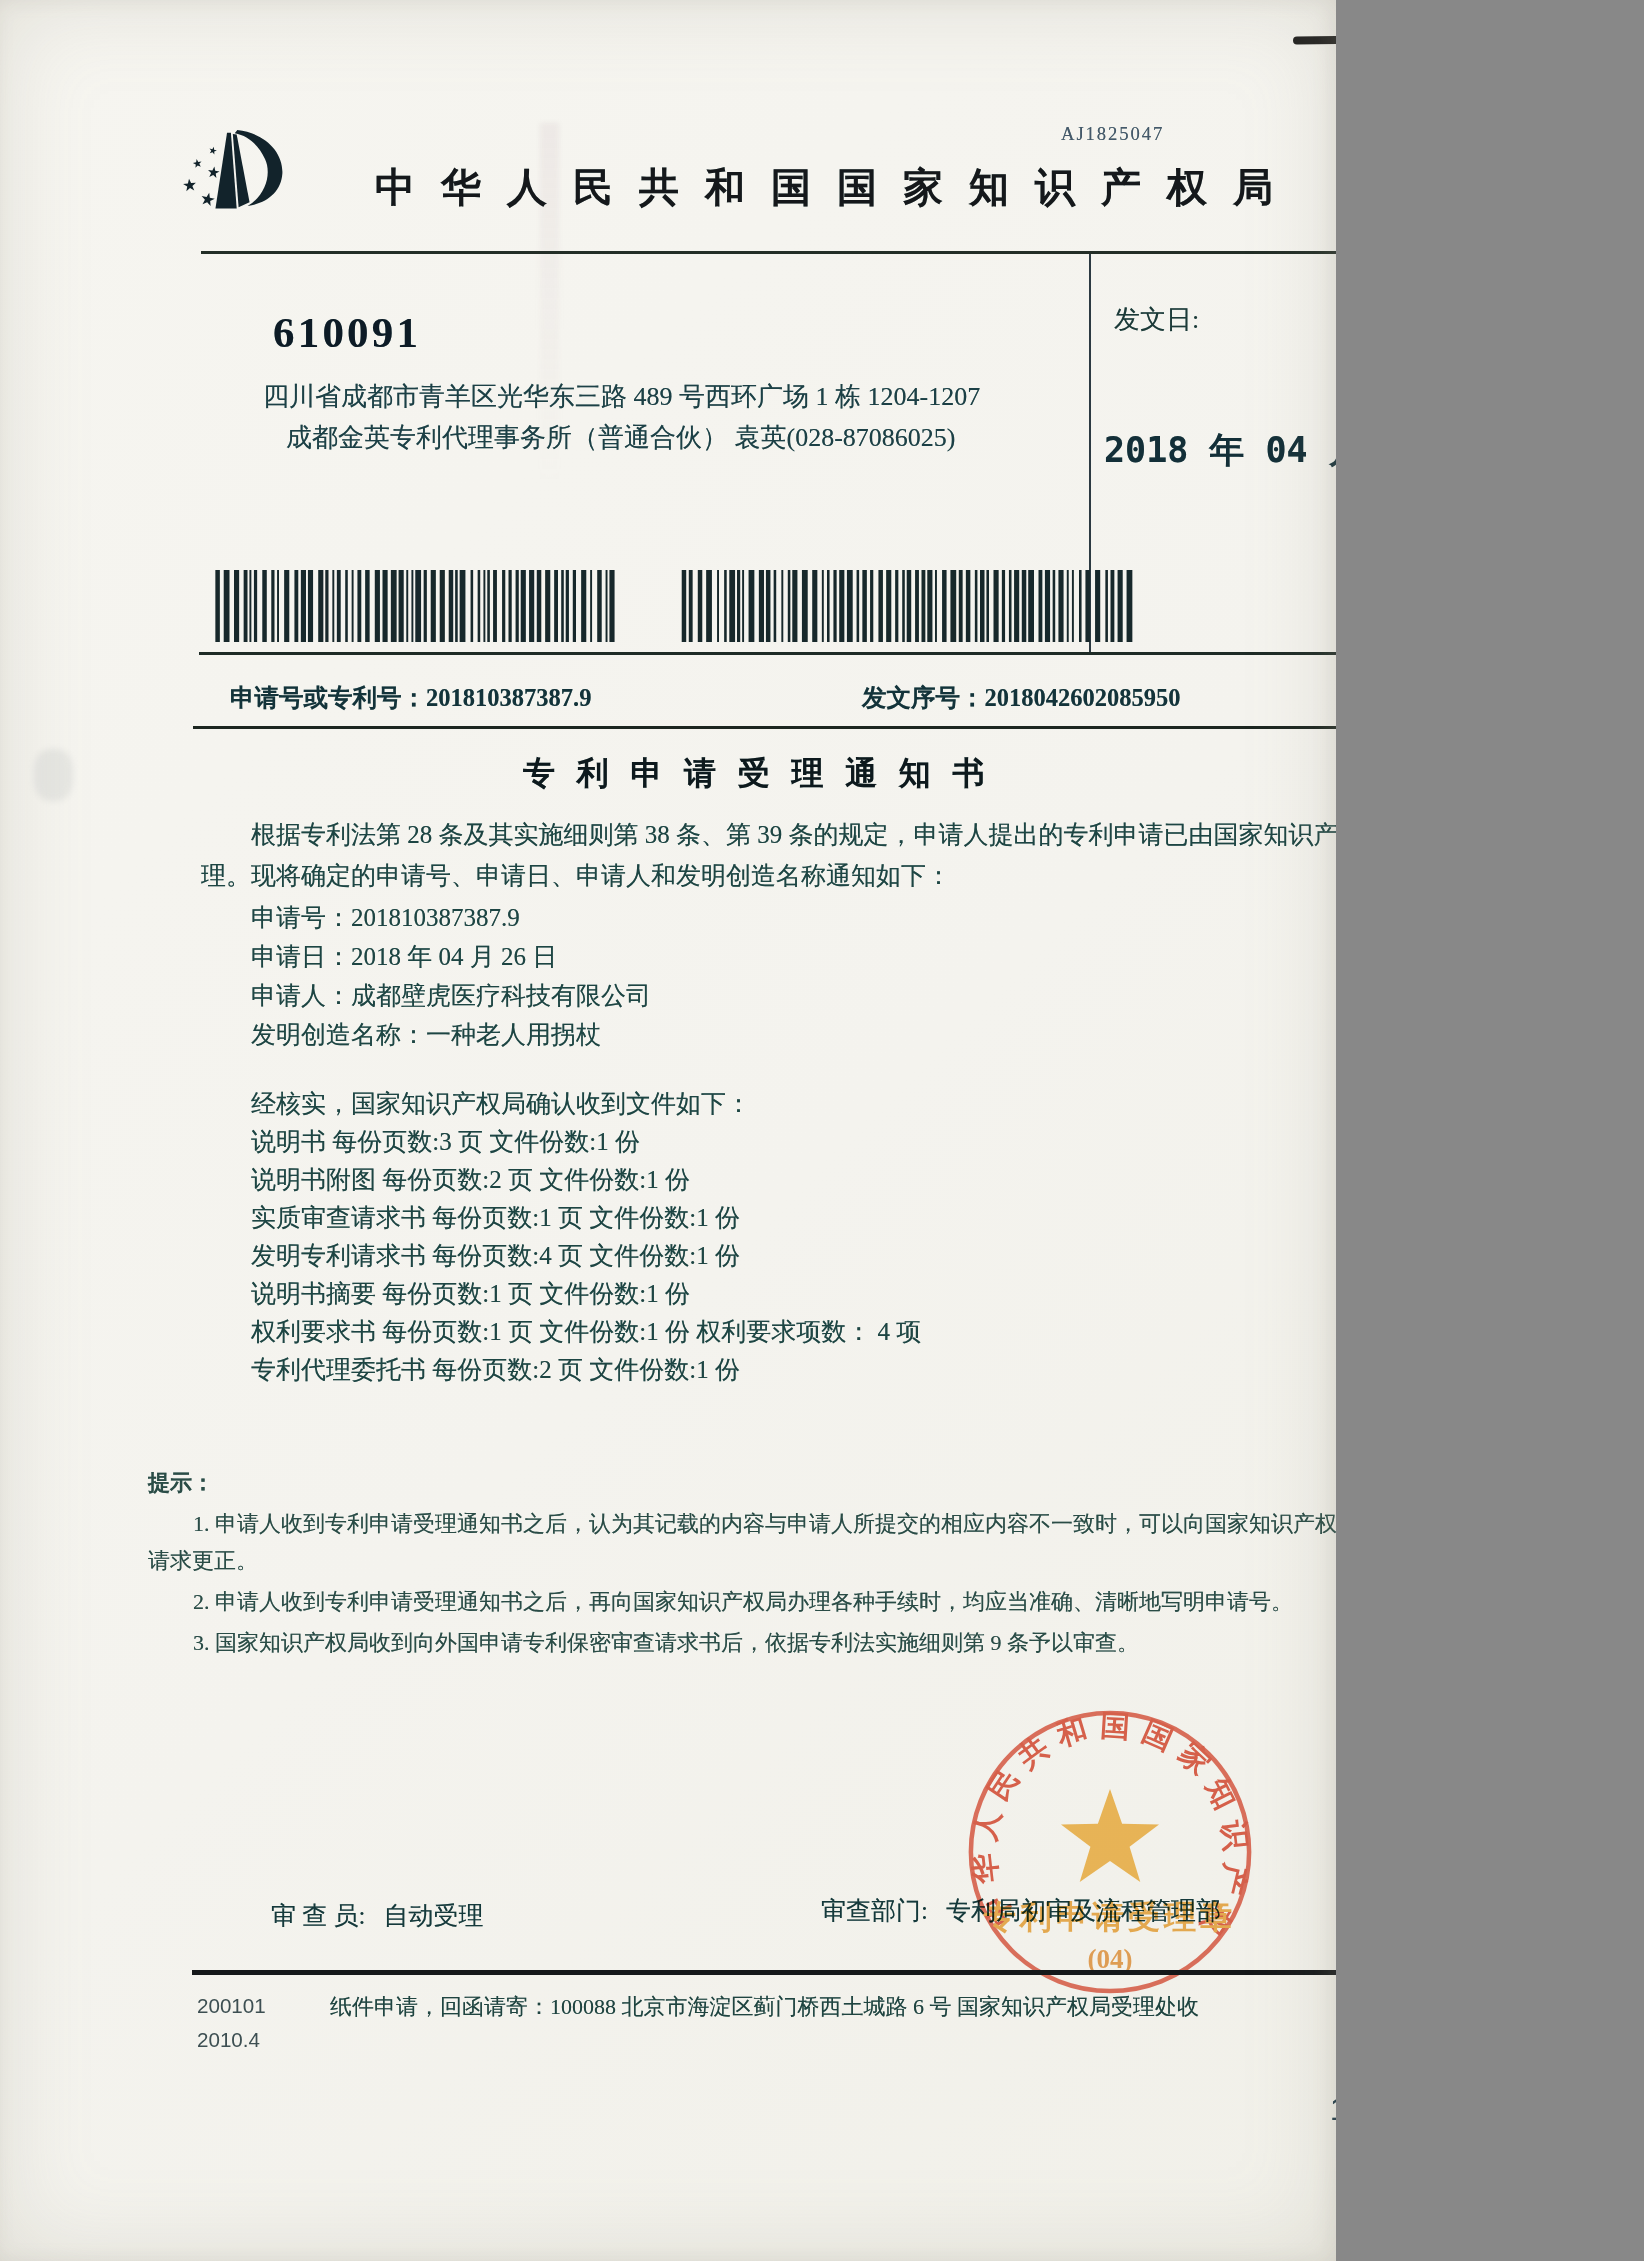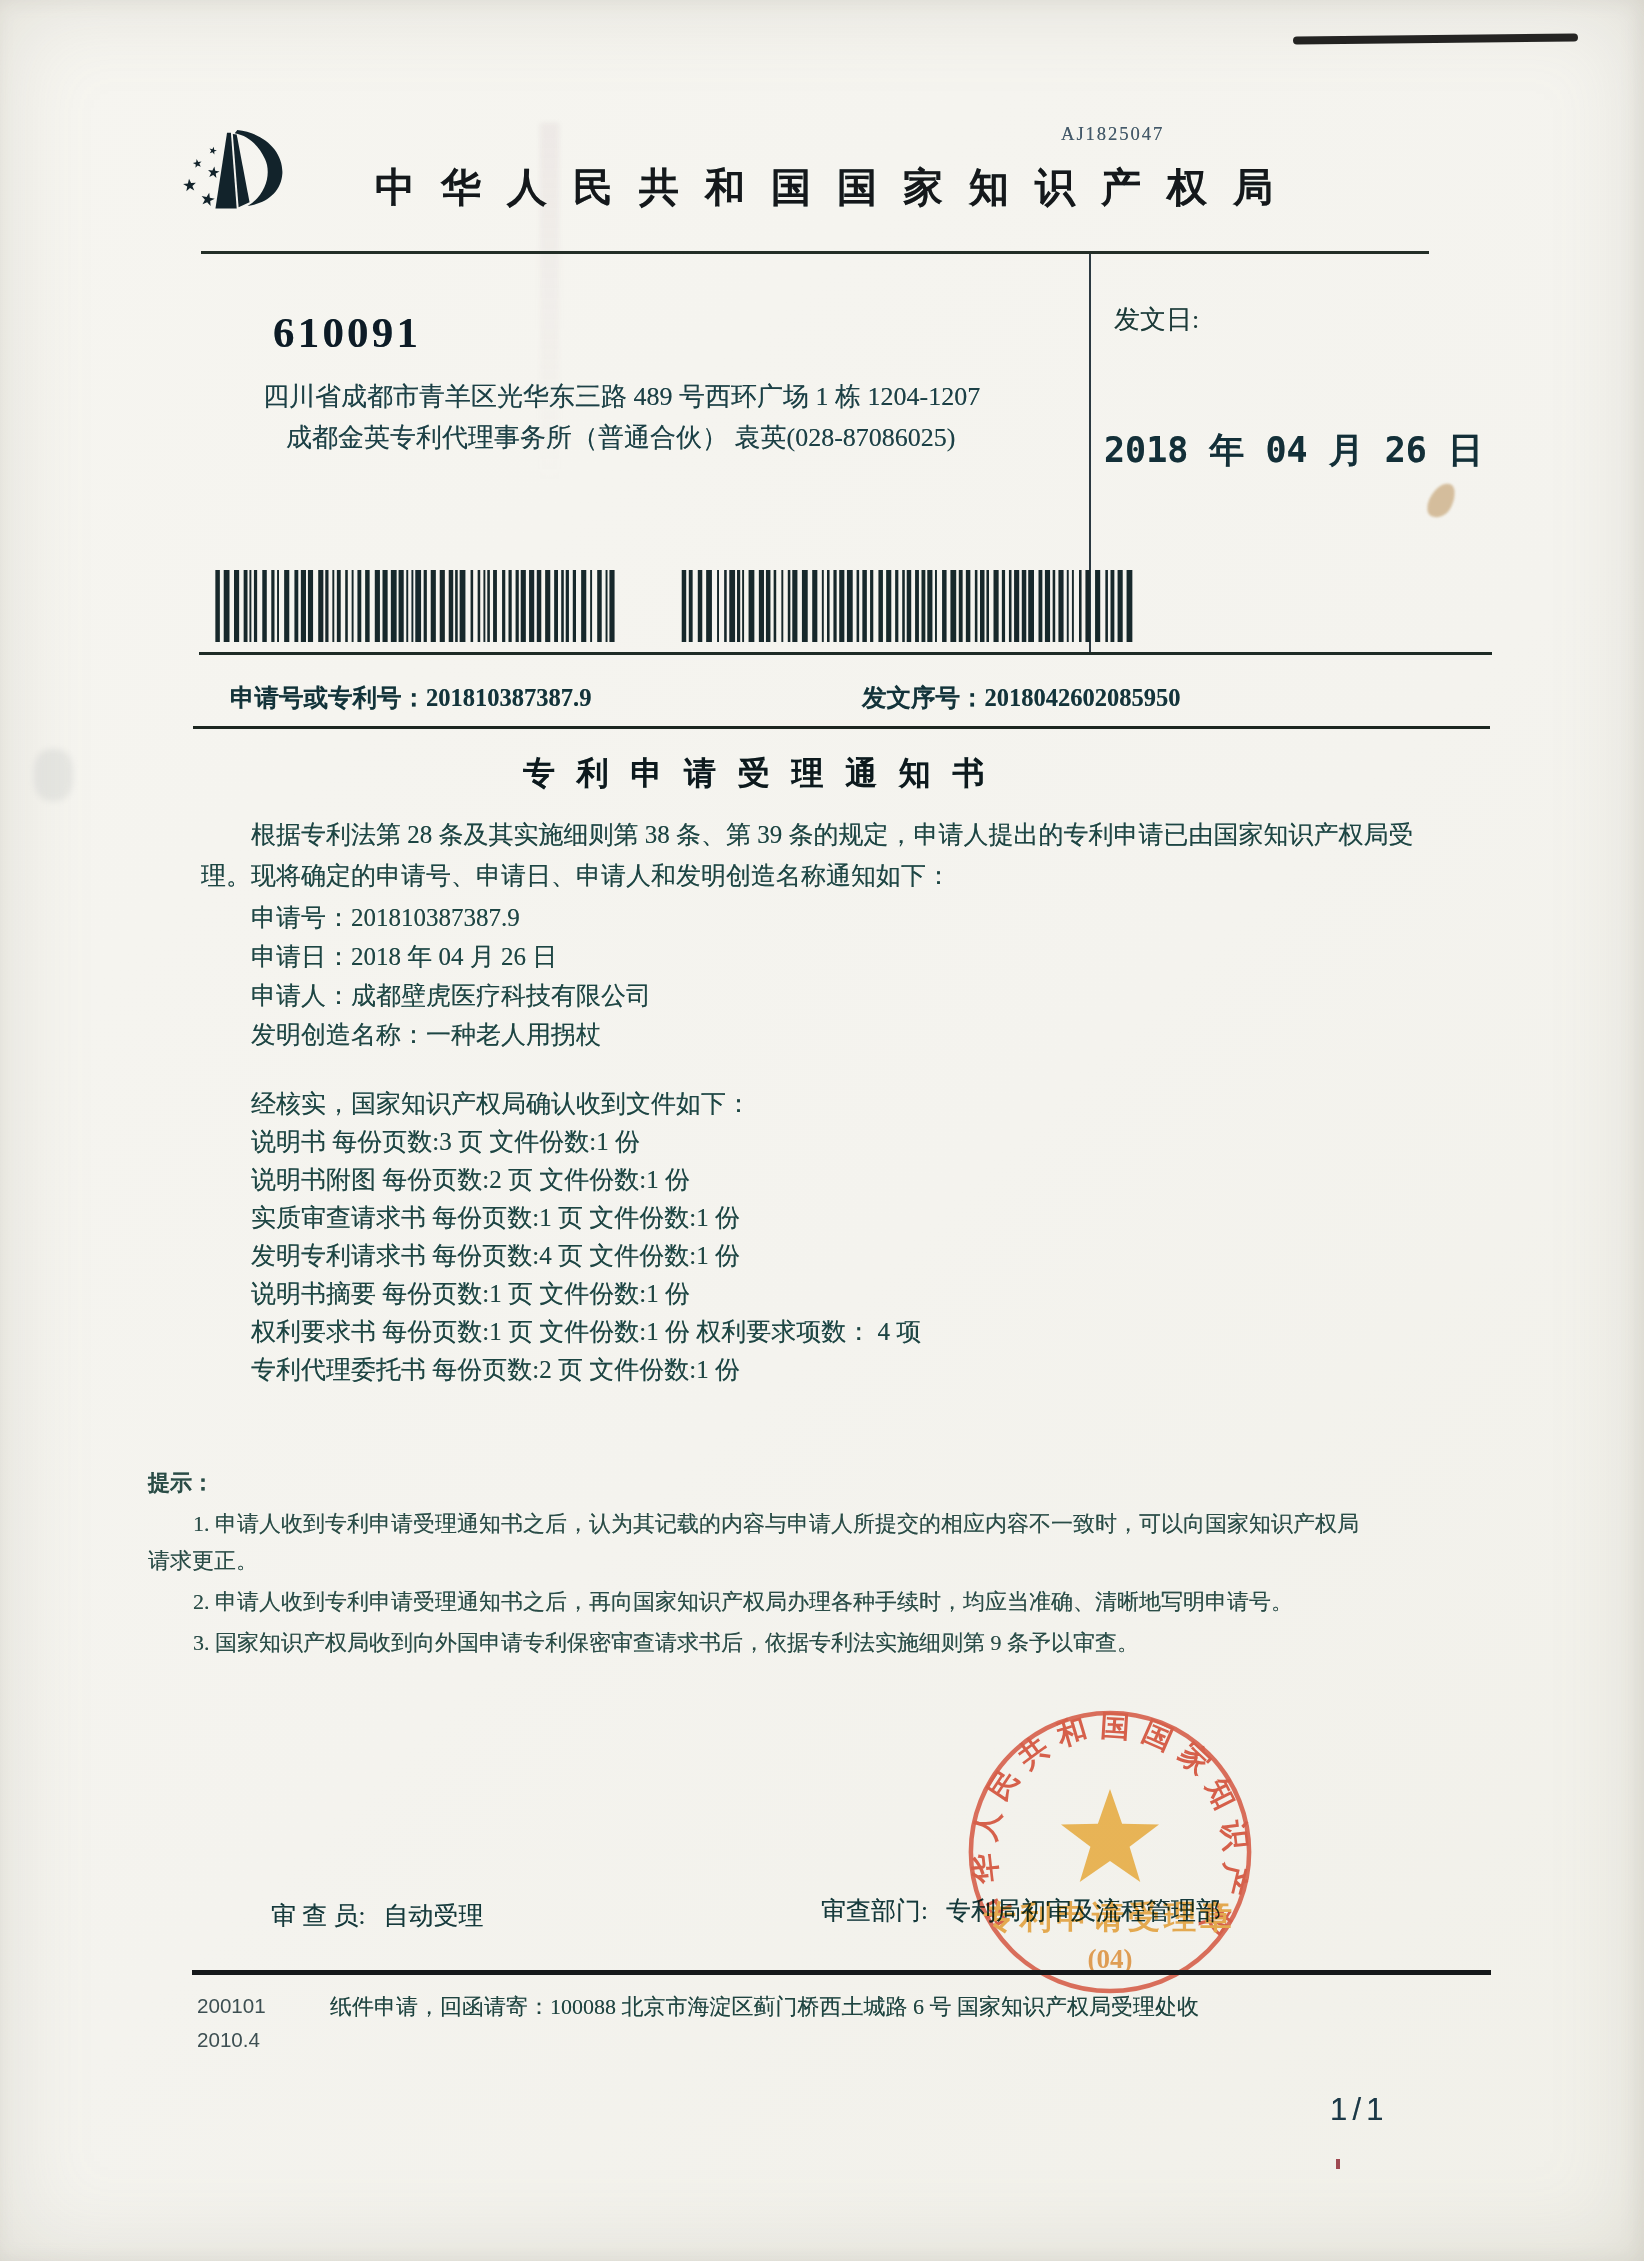--- a/index.html
+++ b/index.html
@@ -1,17 +1,17 @@
 <!DOCTYPE html>
 <html style="font-size:10.3px"><head>
 <meta charset="utf-8">
 <style>
   html,body{margin:0;padding:0;background:#888;}
   .page{
-    position:relative;width:1644px;height:2261px;overflow:hidden;
+    position:relative;width:1336px;height:2261px;overflow:hidden;
     background:linear-gradient(135deg,#f6f5f0 0%,#f4f3ee 55%,#f1f0e9 100%);
     font-family:"Liberation Serif","DejaVu Serif",serif;
     color:#1d4543;
   }
   .page::after{
     content:"";position:absolute;inset:0;pointer-events:none;
     box-shadow:inset 0 0 90px rgba(150,145,128,.22), inset -5.2px 0 19.3px rgba(140,135,120,.15);
   }
   .abs{position:absolute;white-space:nowrap;}
   .soft{text-shadow:0 0 0.6px rgba(25,70,70,.55);}

